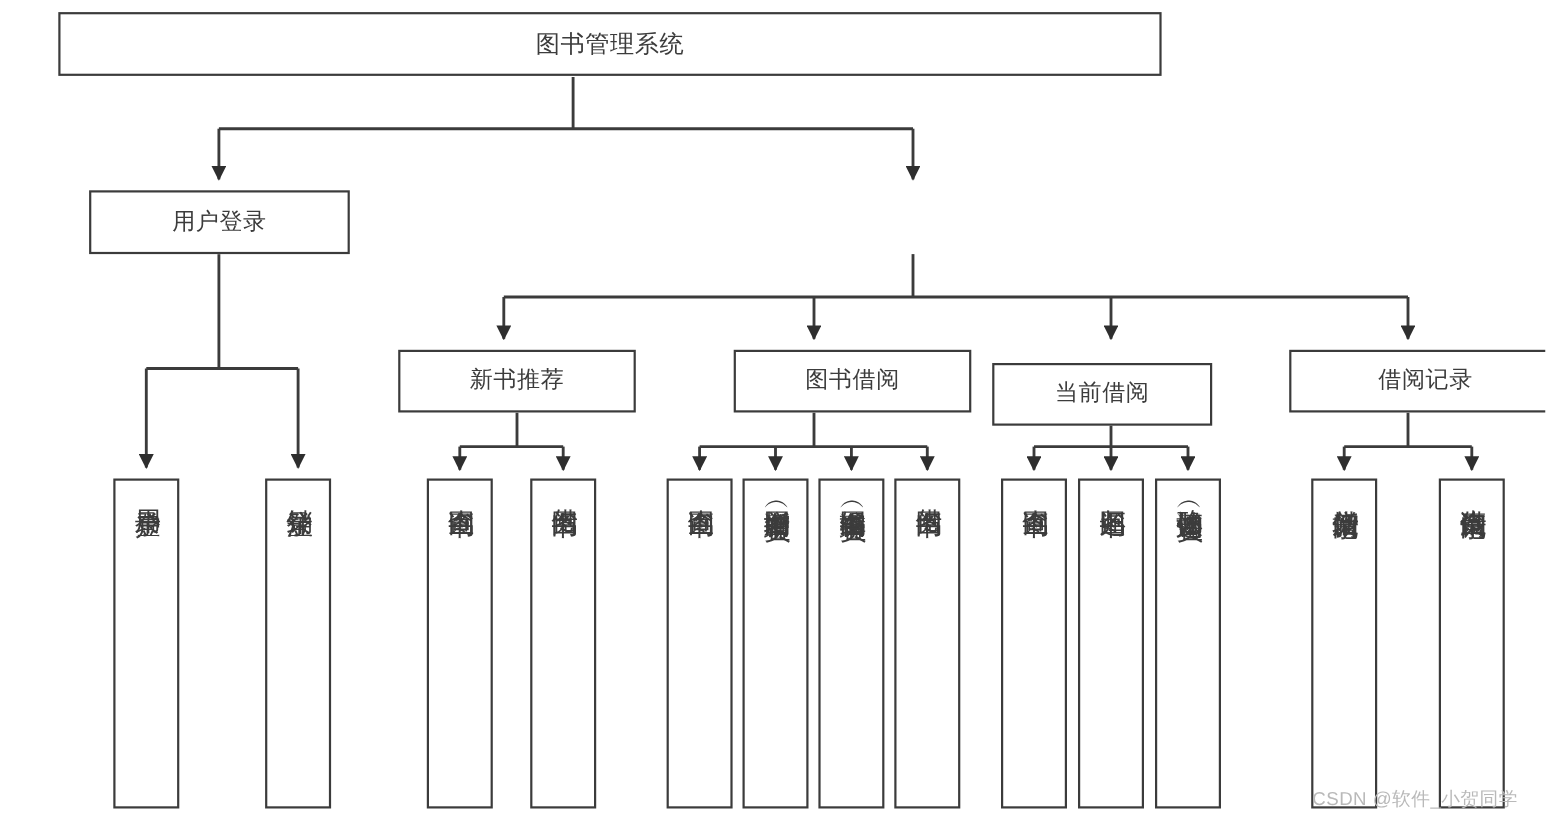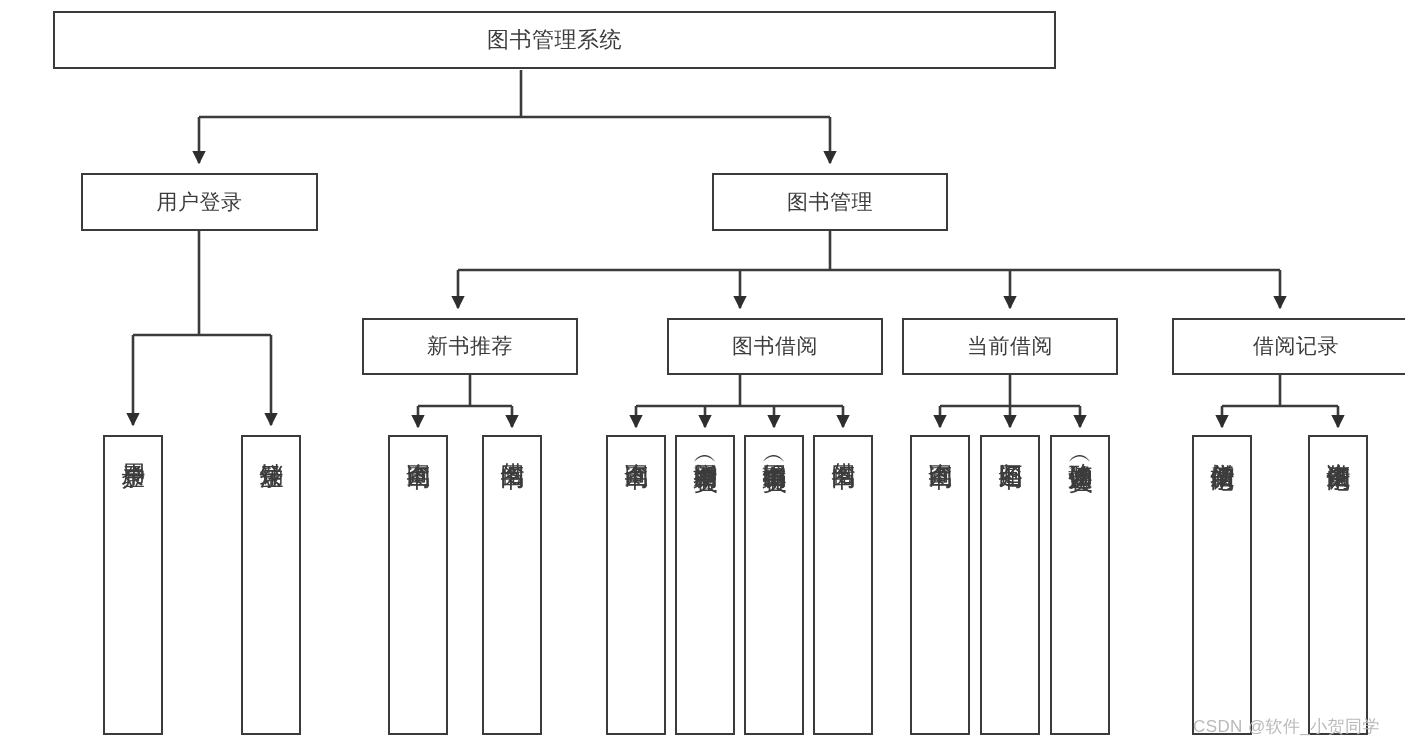--- a/index.html
+++ b/index.html
@@ -122,31 +122,28 @@
     </g>
   </svg>
 
   <div class="node root" style="left:20px; top:11px; width:1003px; height:58px;margin-left:33px;">
     <span class="label">图书管理系统</span>
   </div>
 
   <div class="node horiz" style="left:81px; top:173px; width:237px; height:58px;">
     <span class="label">用户登录</span>
   </div>
-  <div class="node horiz" style="left:712px; top:173px; width:236px; height:58px;">
-    <span class="label">图书管理</span>
-  </div>
 
   <div class="node horiz" style="left:362px; top:318px; width:216px; height:57px;">
     <span class="label">新书推荐</span>
   </div>
   <div class="node horiz" style="left:667px; top:318px; width:216px; height:57px;">
     <span class="label">图书借阅</span>
   </div>
-  <div class="node horiz" style="left:902px; top:318px; width:216px; height:57px;">
+  <div class="node horiz" style="left:902px; top:330px; width:200px; height:57px;">
     <span class="label">当前借阅</span>
   </div>
   <div class="node horiz" style="left:1172px; top:318px; width:248px; height:57px;">
     <span class="label">借阅记录</span>
   </div>
 
   <div class="node vert" style="left:103px; top:435px; width:60px; height:300px;">
     <span class="label">用户登录</span>
   </div>
   <div class="node vert" style="left:241px; top:435px; width:60px; height:300px;">

